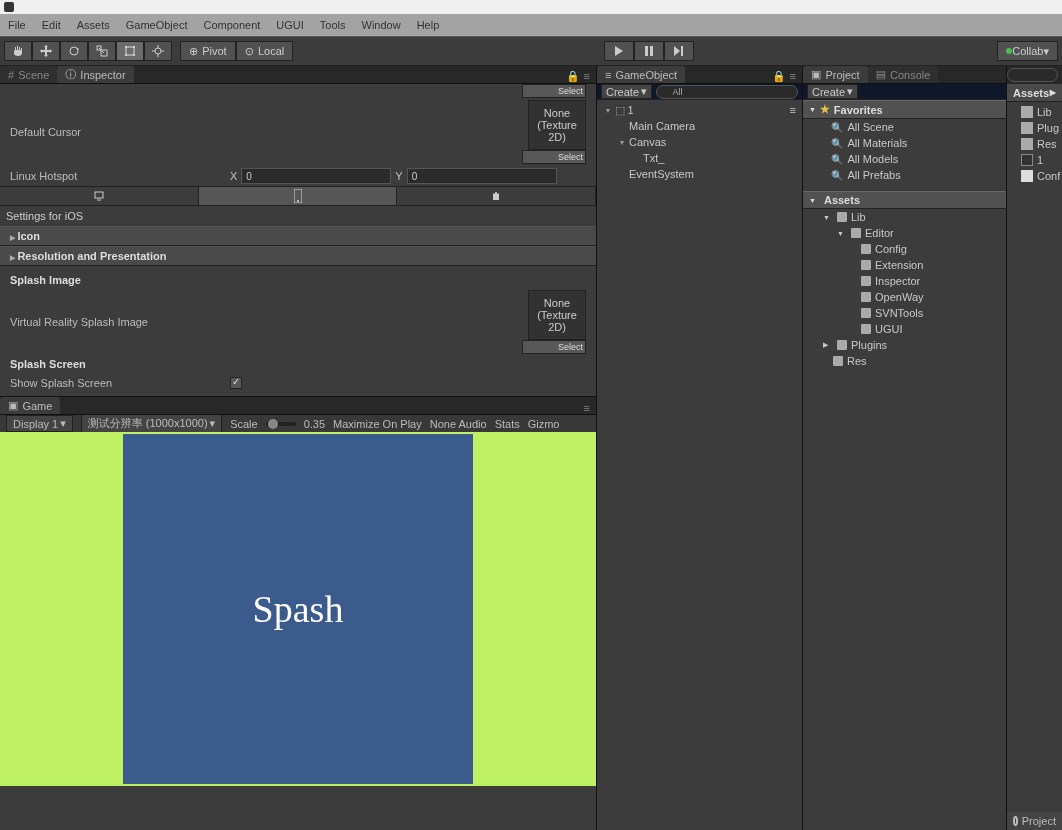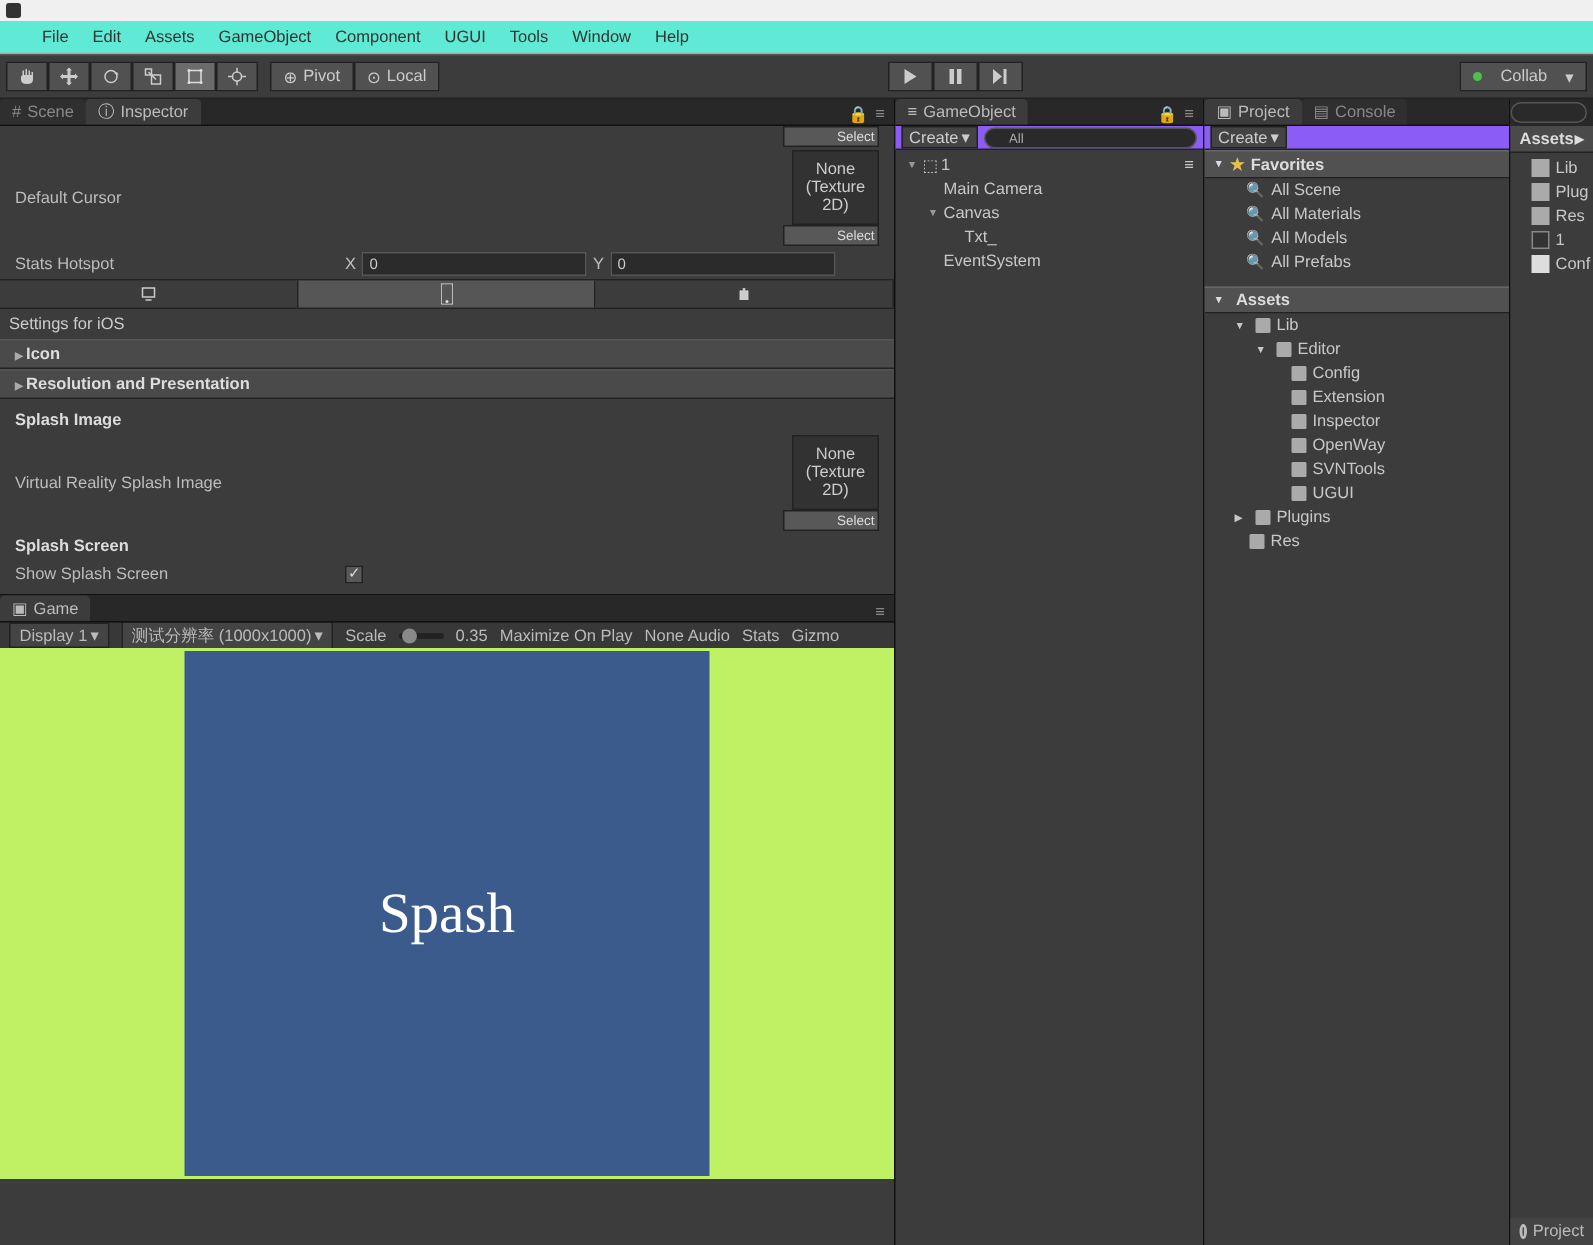--- a/index.html
+++ b/index.html
@@ -1,19 +1,19 @@
 <!DOCTYPE html>
 <html><head>
 <meta charset="utf-8">
 <style>
 *{margin:0;padding:0;box-sizing:border-box;font-family:Arial,Helvetica,sans-serif;font-size:11px;user-select:none}
 html,body{width:1062px;height:830px;background:#393939;color:#c0c0c0;overflow:hidden}
 .title-bar{height:14px;background:#f0f0f0;color:#888;padding:0 4px;font-size:10px;display:flex;align-items:center;white-space:nowrap;overflow:hidden}
 .title-bar .u-icon{width:10px;height:10px;background:#333;border-radius:2px;margin-right:4px;display:inline-block}
-.menu-bar{height:22px;background:#5eead4;color:#333;display:flex;align-items:center;padding:0 20px;border-bottom:1px solid #aaa}
+.menu-bar{height:22px;background:#a3a3a3;color:#333;display:flex;align-items:center;padding:0 0;border-bottom:1px solid #aaa}
 .menu-item{padding:0 8px;height:100%;display:flex;align-items:center}
 .toolbar{height:30px;background:#3c3c3c;display:flex;align-items:center;padding:0 4px;border-top:1px solid #555;border-bottom:1px solid #222}
 .tool-group{display:flex;gap:0;margin-right:8px}
 .tool-btn{width:28px;height:20px;background:#515151;border:1px solid #222;display:flex;align-items:center;justify-content:center;color:#ccc;font-size:10px}
 .tool-btn.active{background:#6b6b6b}
 .tool-pill{height:20px;padding:0 8px;background:#515151;border:1px solid #222;display:flex;align-items:center;font-size:10px;color:#ccc;gap:4px}
 .spacer{flex:1}
 .playback{display:flex}
 .playback .tool-btn{width:30px}
 .main{display:flex;height:calc(830px - 14px - 22px - 30px)}
@@ -42,21 +42,21 @@
 .chk{width:12px;height:12px;background:#585858;border:1px solid #222;display:inline-block;position:relative}
 .chk.checked:after{content:"✓";position:absolute;left:1px;top:-2px;font-size:10px;color:#ddd}
 .game-area{flex:0 0 390px;background:#3c3c3c;border-top:1px solid #111;display:flex;flex-direction:column}
 .game-toolbar{height:17px;background:#383838;display:flex;align-items:center;padding:0 6px;gap:8px;font-size:10px;color:#bbb}
 .game-toolbar .dd{background:#444;padding:1px 6px;border:1px solid #222;display:flex;align-items:center;gap:2px}
 .game-view{flex:1;background:#bef264;display:flex;align-items:flex-start;justify-content:center;padding-top:2px;overflow:hidden}
 .game-canvas{width:350px;height:350px;background:#3b5b8c;display:flex;align-items:center;justify-content:center}
 .game-canvas span{color:#fff;font-size:38px;font-family:Georgia,serif}
 .mid{width:206px;background:#3c3c3c;display:flex;flex-direction:column;border-left:1px solid #111}
 .mid .mtabs{height:18px;background:#282828;display:flex;align-items:flex-end;border-bottom:1px solid #111}
-.create-bar{height:16px;background:#8b5cf6;display:flex;align-items:center;padding:0 4px;gap:4px;border-bottom:1px solid #222}
+.create-bar{height:16px;background:#0f172a;display:flex;align-items:center;padding:0 4px;gap:4px;border-bottom:1px solid #222}
 .create-bar .dd{background:#444;padding:0 4px;border:1px solid #222;font-size:10px;color:#ccc;display:flex;align-items:center;gap:2px}
 .search-inp{flex:1;height:14px;background:#2a2a2a;border:1px solid #555;border-radius:7px;color:#aaa;padding:0 6px;font-size:9px}
 .tree{flex:1;padding:2px 0;overflow:hidden}
 .tree-row{display:flex;align-items:center;height:16px;padding-left:6px;gap:2px;color:#c8c8c8}
 .tree-row .fold{width:10px;text-align:center;font-size:7px;color:#999}
 .tree-row .fold.open:before{content:"▼"}
 .tree-row.lvl1{padding-left:20px}
 .tree-row.lvl2{padding-left:34px}
 .right{flex:1;display:flex;border-left:1px solid #111}
 .proj{width:204px;background:#3c3c3c;display:flex;flex-direction:column;border-right:1px solid #111}
@@ -67,21 +67,21 @@
 .p-row{display:flex;align-items:center;height:16px;gap:4px;color:#c8c8c8}
 .p-row .mag{color:#e6c04a;font-size:10px}
 .p-row .fld{width:10px;height:10px;background:#aaa;display:inline-block;border-radius:1px}
 .assets-pane{flex:1;background:#3c3c3c;display:flex;flex-direction:column;position:relative}
 .assets-pane .ahead{height:18px;background:#4a4a4a;display:flex;align-items:center;padding:0 6px;font-weight:bold;color:#ddd;border-bottom:1px solid #222}
 .assets-list{flex:1;padding:2px 0}
 .a-row{display:flex;align-items:center;height:16px;padding-left:14px;gap:4px;color:#c8c8c8}
 .a-row .ico{width:12px;height:12px;background:#aaa;display:inline-block}
 .status-bar{position:absolute;bottom:0;left:0;right:0;height:18px;background:#444;display:flex;align-items:center;justify-content:flex-end;padding:0 6px;color:#bbb;gap:4px;font-size:10px}
 .gear{display:inline-block;width:10px;height:10px;border:2px solid #bbb;border-radius:50%;position:relative}
-.collab-btn{background:#515151;border:1px solid #222;padding:2px 8px;height:20px;display:flex;align-items:center;gap:12px;color:#ccc;font-size:10px}
+.collab-btn{background:#515151;border:1px solid #222;padding:2px 8px;height:20px;display:flex;align-items:center;gap:0;color:#ccc;font-size:10px}
 .collab-btn:before{content:"";width:6px;height:6px;background:#4ac24a;border-radius:50%}
 svg{display:block}
 </style>
 </head>
 <body>
 
 <div class="title-bar">
   <span class="u-icon"></span>
 </div>
 
@@ -204,21 +204,21 @@
           <div class="lbl">Default Cursor</div>
           <div style="margin-left:auto;display:flex;flex-direction:column;align-items:flex-end">
             <div class="tex-box">
                 <span>None</span>
                 <span>(Texture 2D)</span>
               </div>
             <div class="tex-select">Select</div>
           </div>
         </div>
         <div class="row">
-          <div class="lbl">Stats Hotspot</div>
+          <div class="lbl">Linux Hotspot</div>
           <div class="coord">
             <span>X</span>
             <input value="0" style="">
             <span>Y</span>
             <input value="0" style="">
           </div>
         </div>
         <div class="platform-tabs">
           <div class="ptab">
               <svg width="12" height="12">

